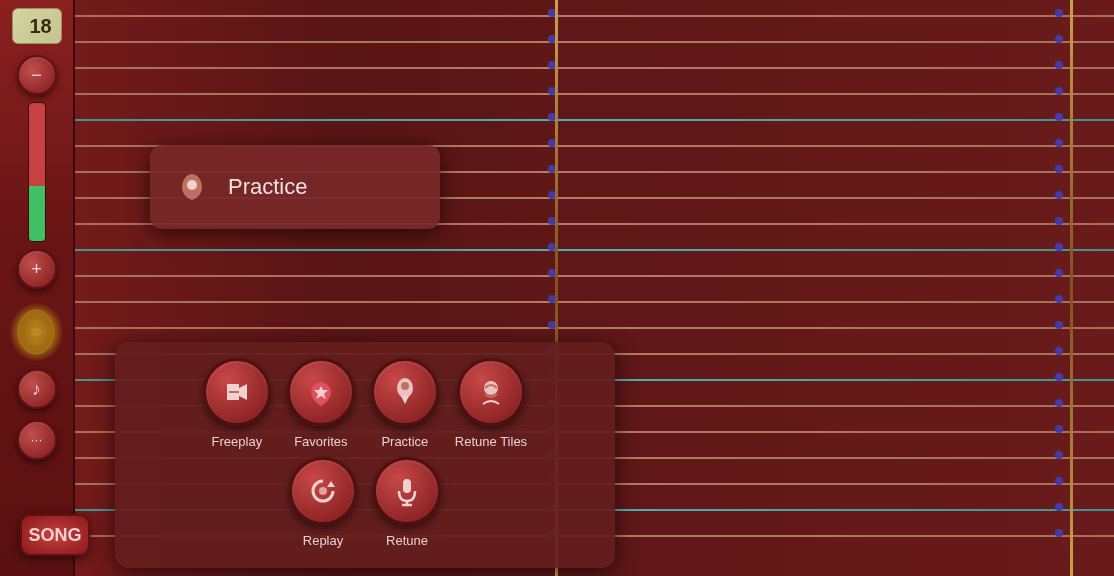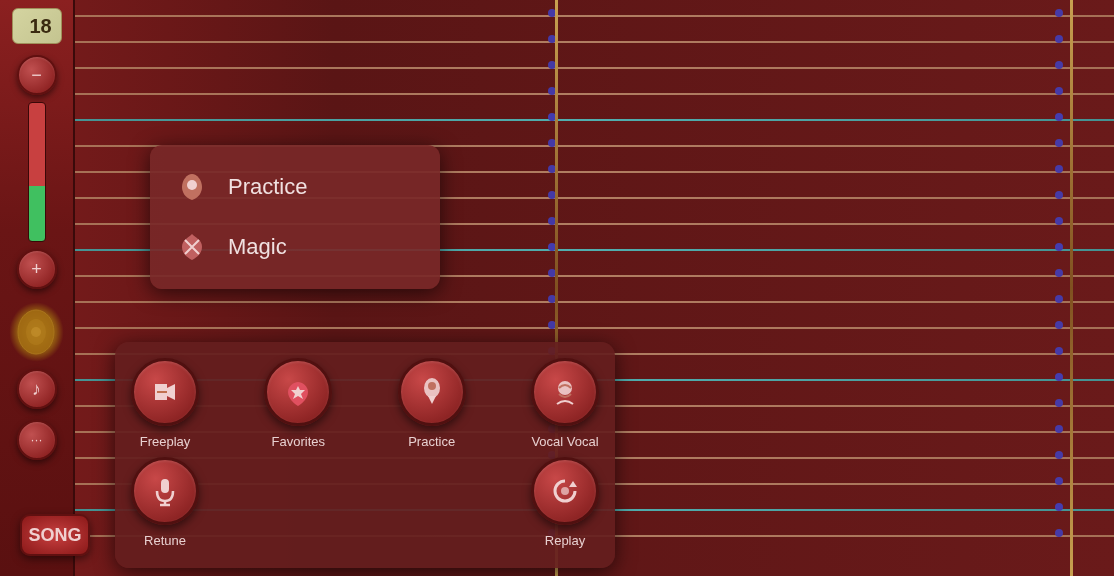--- a/index.html
+++ b/index.html
@@ -170,21 +170,21 @@
       border-radius: 14px;
       padding: 16px 16px 12px;
       z-index: 20;
       box-shadow: 0 4px 20px rgba(0,0,0,0.6);
     }
 
     .controls-row {
       display: flex;
       gap: 16px;
       margin-bottom: 8px;
-      justify-content: space-between;
+      justify-content: center;
     }
 
     .control-item {
       display: flex;
       flex-direction: column;
       align-items: center;
       gap: 8px;
       cursor: pointer;
     }
 
@@ -378,29 +378,20 @@
 <div class="mode-menu">
   <div class="mode-menu-item">
     <div class="mode-icon">
       <svg width="30" height="30" viewBox="0 0 30 30" fill="#f0d0d0">
         <path d="M15 2 C10 2, 5 8, 5 15 C5 20, 8 26, 15 28 C22 26, 25 20, 25 15 C25 8, 20 2, 15 2Z" fill="#c07060"></path>
         <circle cx="15" cy="13" r="5" fill="#f0d0d0"></circle>
       </svg>
     </div>
     <span>Practice</span>
   </div>
-  <div class="mode-menu-item">
-    <div class="mode-icon">
-      <svg width="30" height="30" viewBox="0 0 30 30" fill="#f0d0d0">
-        <path d="M15 2 C11 6, 5 8, 5 15 C5 22, 11 26, 15 28 C19 26, 25 22, 25 15 C25 8, 19 6, 15 2Z" fill="#c06060"></path>
-        <path d="M8 8 L22 22 M22 8 L8 22" stroke="#f0d0d0" stroke-width="2"></path>
-      </svg>
-    </div>
-    <span>Magic</span>
-  </div>
 </div>
 
 <div class="controls-panel">
 
   <div class="controls-row">
 
     <div class="control-item">
       <div class="control-btn">
         <svg viewBox="0 0 36 36">
           <path d="M8 10 L20 10 L20 14 L28 10 L28 26 L20 22 L20 26 L8 26 Z" fill="#f0d0d0"></path>
@@ -433,48 +424,48 @@
 
     <div class="control-item">
       <div class="control-btn">
         <svg viewBox="0 0 36 36">
           <circle cx="18" cy="14" r="7" fill="#f0d0d0" opacity="0.9"></circle>
           <path d="M12 14 Q18 8, 24 14" stroke="#c07060" stroke-width="2" fill="none"></path>
           <path d="M12 20 Q18 26, 24 20" stroke="#c07060" stroke-width="2" fill="none"></path>
           <path d="M10 30 Q18 24, 26 30" stroke="#f0d0d0" stroke-width="2" fill="none"></path>
         </svg>
       </div>
-      <span class="control-label">Vocal Vocal</span>
+      <span class="control-label">Retune Tiles</span>
     </div>
   </div>
 
   <div class="controls-row">
+
+    <div class="control-item">
+      <div class="control-btn">
+        <svg viewBox="0 0 36 36">
+          <path d="M18 8 A10 10 0 1 0 28 18" stroke="#f0d0d0" stroke-width="3" fill="none"></path>
+          <polygon points="26,8 30,14 22,14" fill="#f0d0d0"></polygon>
+          <circle cx="18" cy="18" r="4" fill="#f0d0d0" opacity="0.7"></circle>
+        </svg>
+      </div>
+      <span class="control-label">Replay</span>
+    </div>
 
     <div class="control-item">
       <div class="control-btn">
         <svg viewBox="0 0 36 36">
           <rect x="14" y="6" width="8" height="14" rx="4" fill="#f0d0d0"></rect>
           <path d="M10 18 Q10 28, 18 28 Q26 28, 26 18" stroke="#f0d0d0" stroke-width="2.5" fill="none"></path>
           <line x1="18" y1="28" x2="18" y2="32" stroke="#f0d0d0" stroke-width="2.5"></line>
           <line x1="13" y1="32" x2="23" y2="32" stroke="#f0d0d0" stroke-width="2.5"></line>
         </svg>
       </div>
       <span class="control-label">Retune</span>
     </div>
 
-    <div class="control-item">
-      <div class="control-btn">
-        <svg viewBox="0 0 36 36">
-          <path d="M18 8 A10 10 0 1 0 28 18" stroke="#f0d0d0" stroke-width="3" fill="none"></path>
-          <polygon points="26,8 30,14 22,14" fill="#f0d0d0"></polygon>
-          <circle cx="18" cy="18" r="4" fill="#f0d0d0" opacity="0.7"></circle>
-        </svg>
-      </div>
-      <span class="control-label">Replay</span>
-    </div>
-
 
   </div>
 </div>
 
 <div class="song-btn">
   <span>SONG</span>
 </div>
 
 </body></html>

